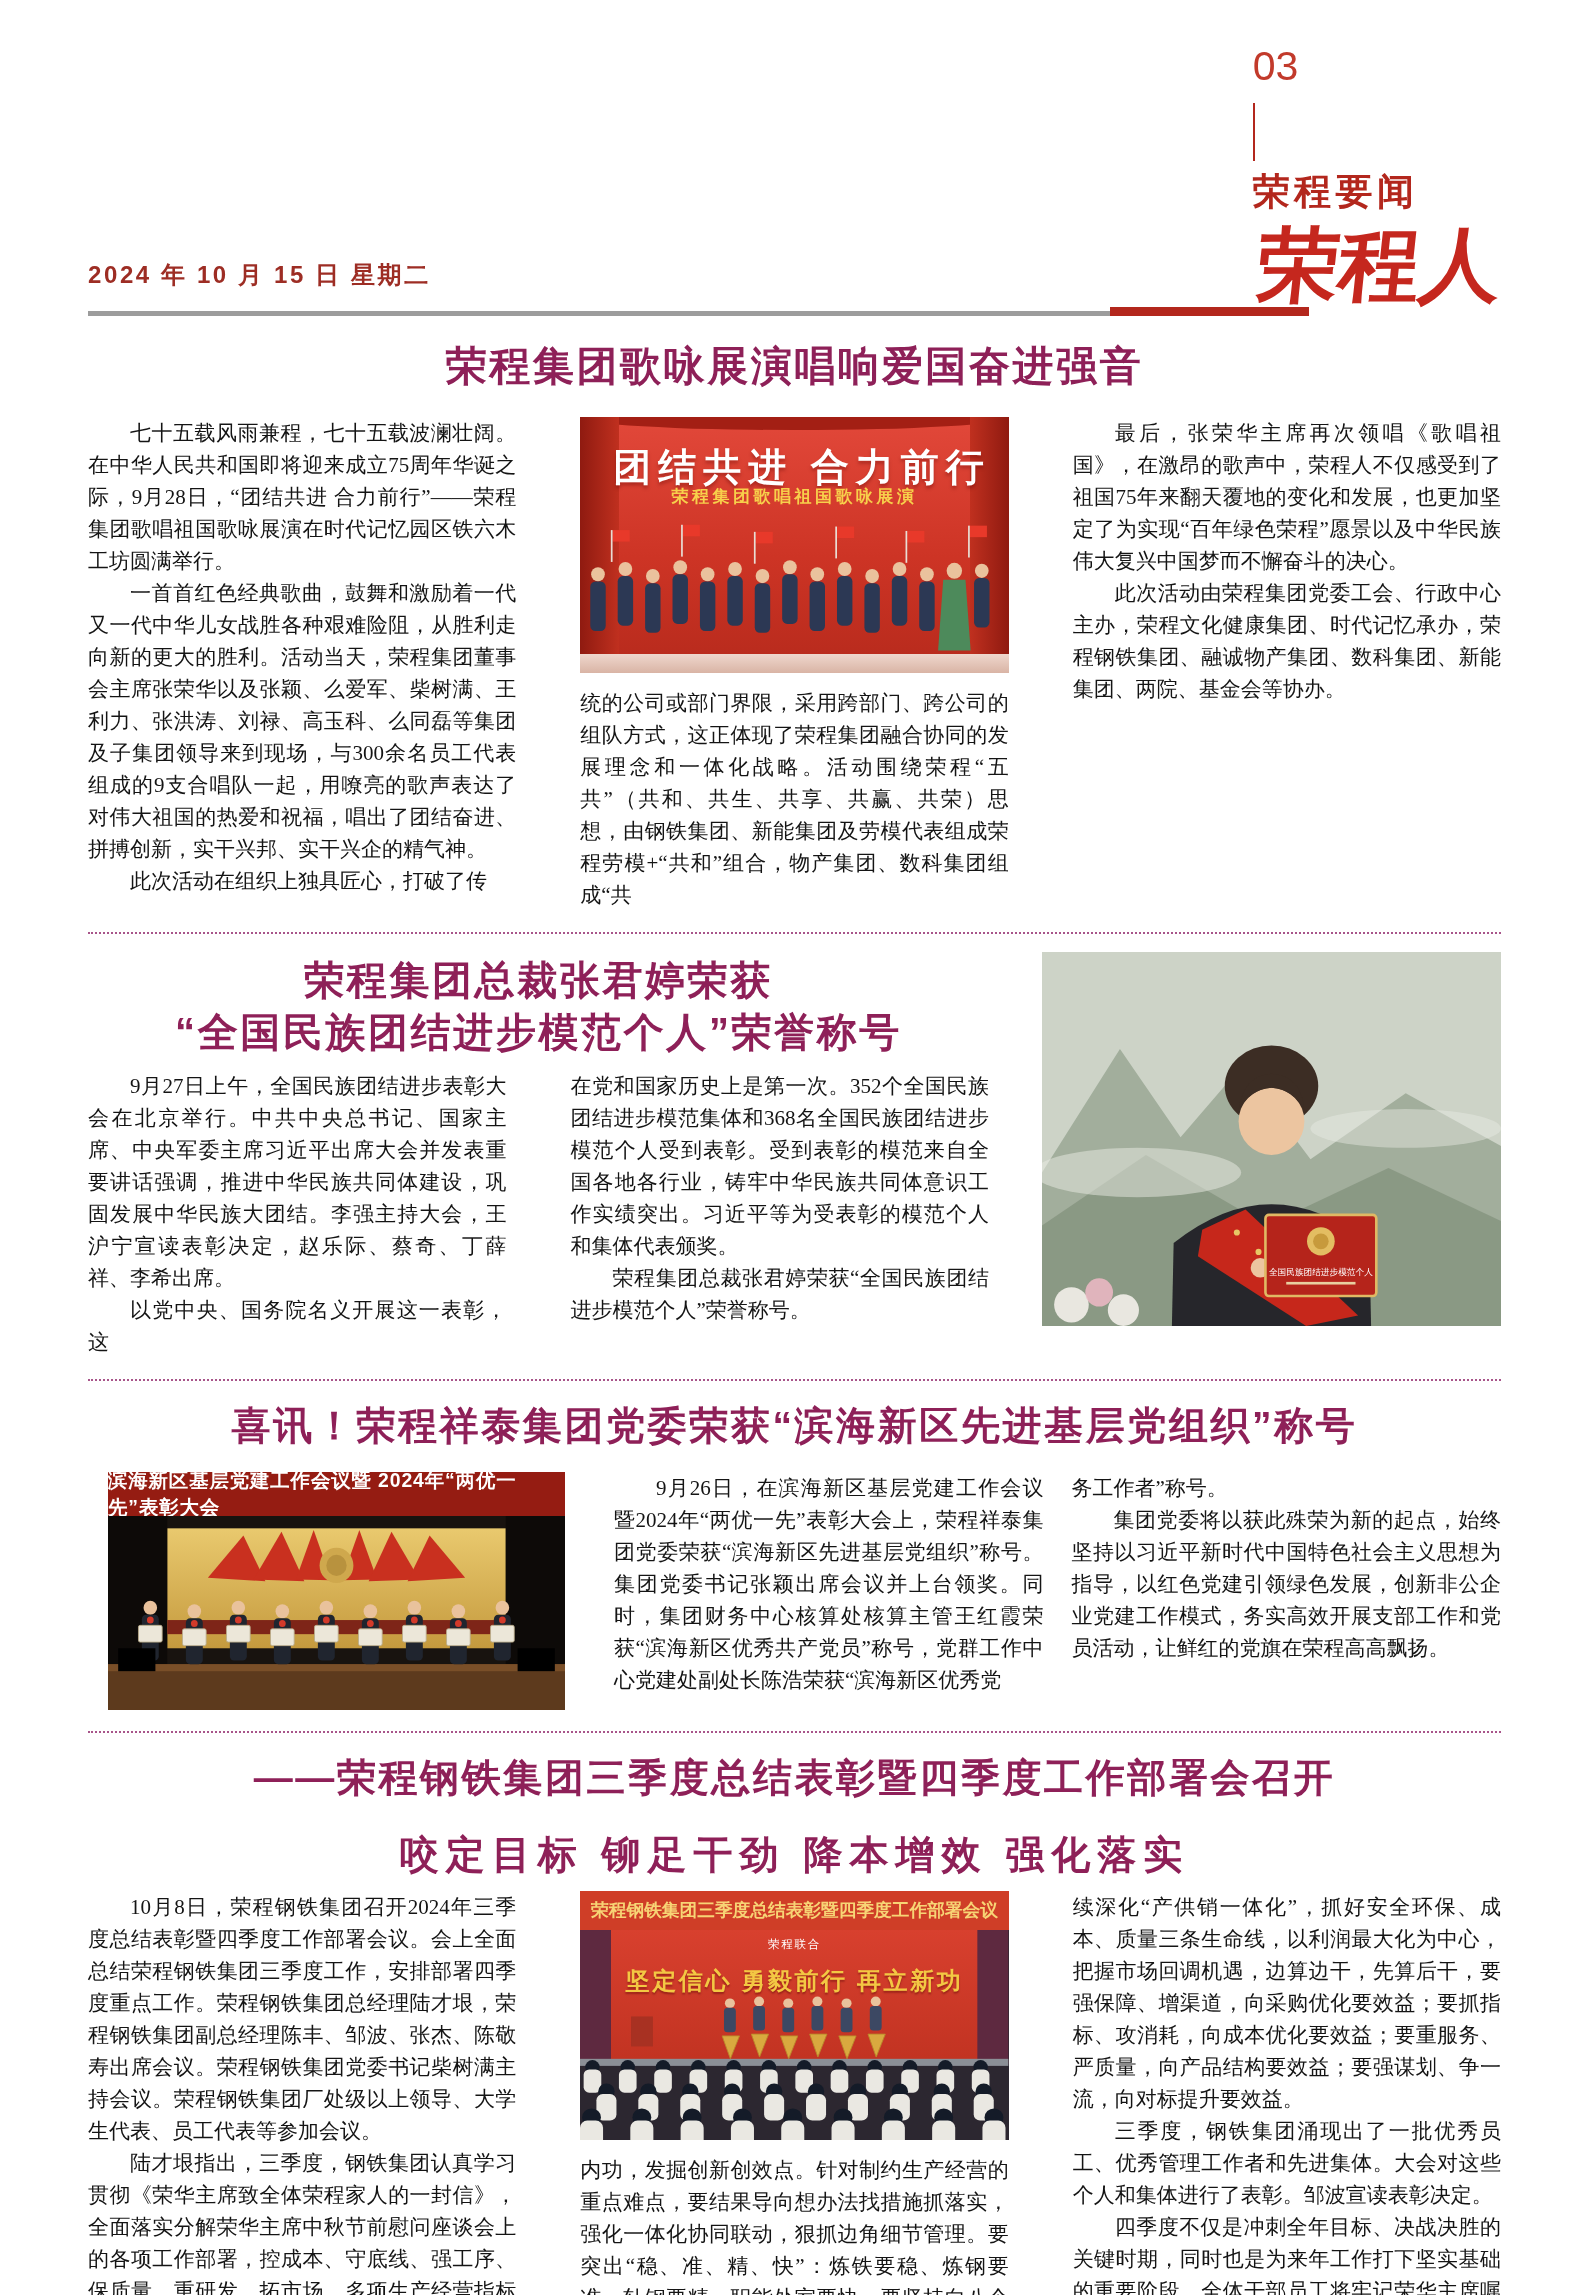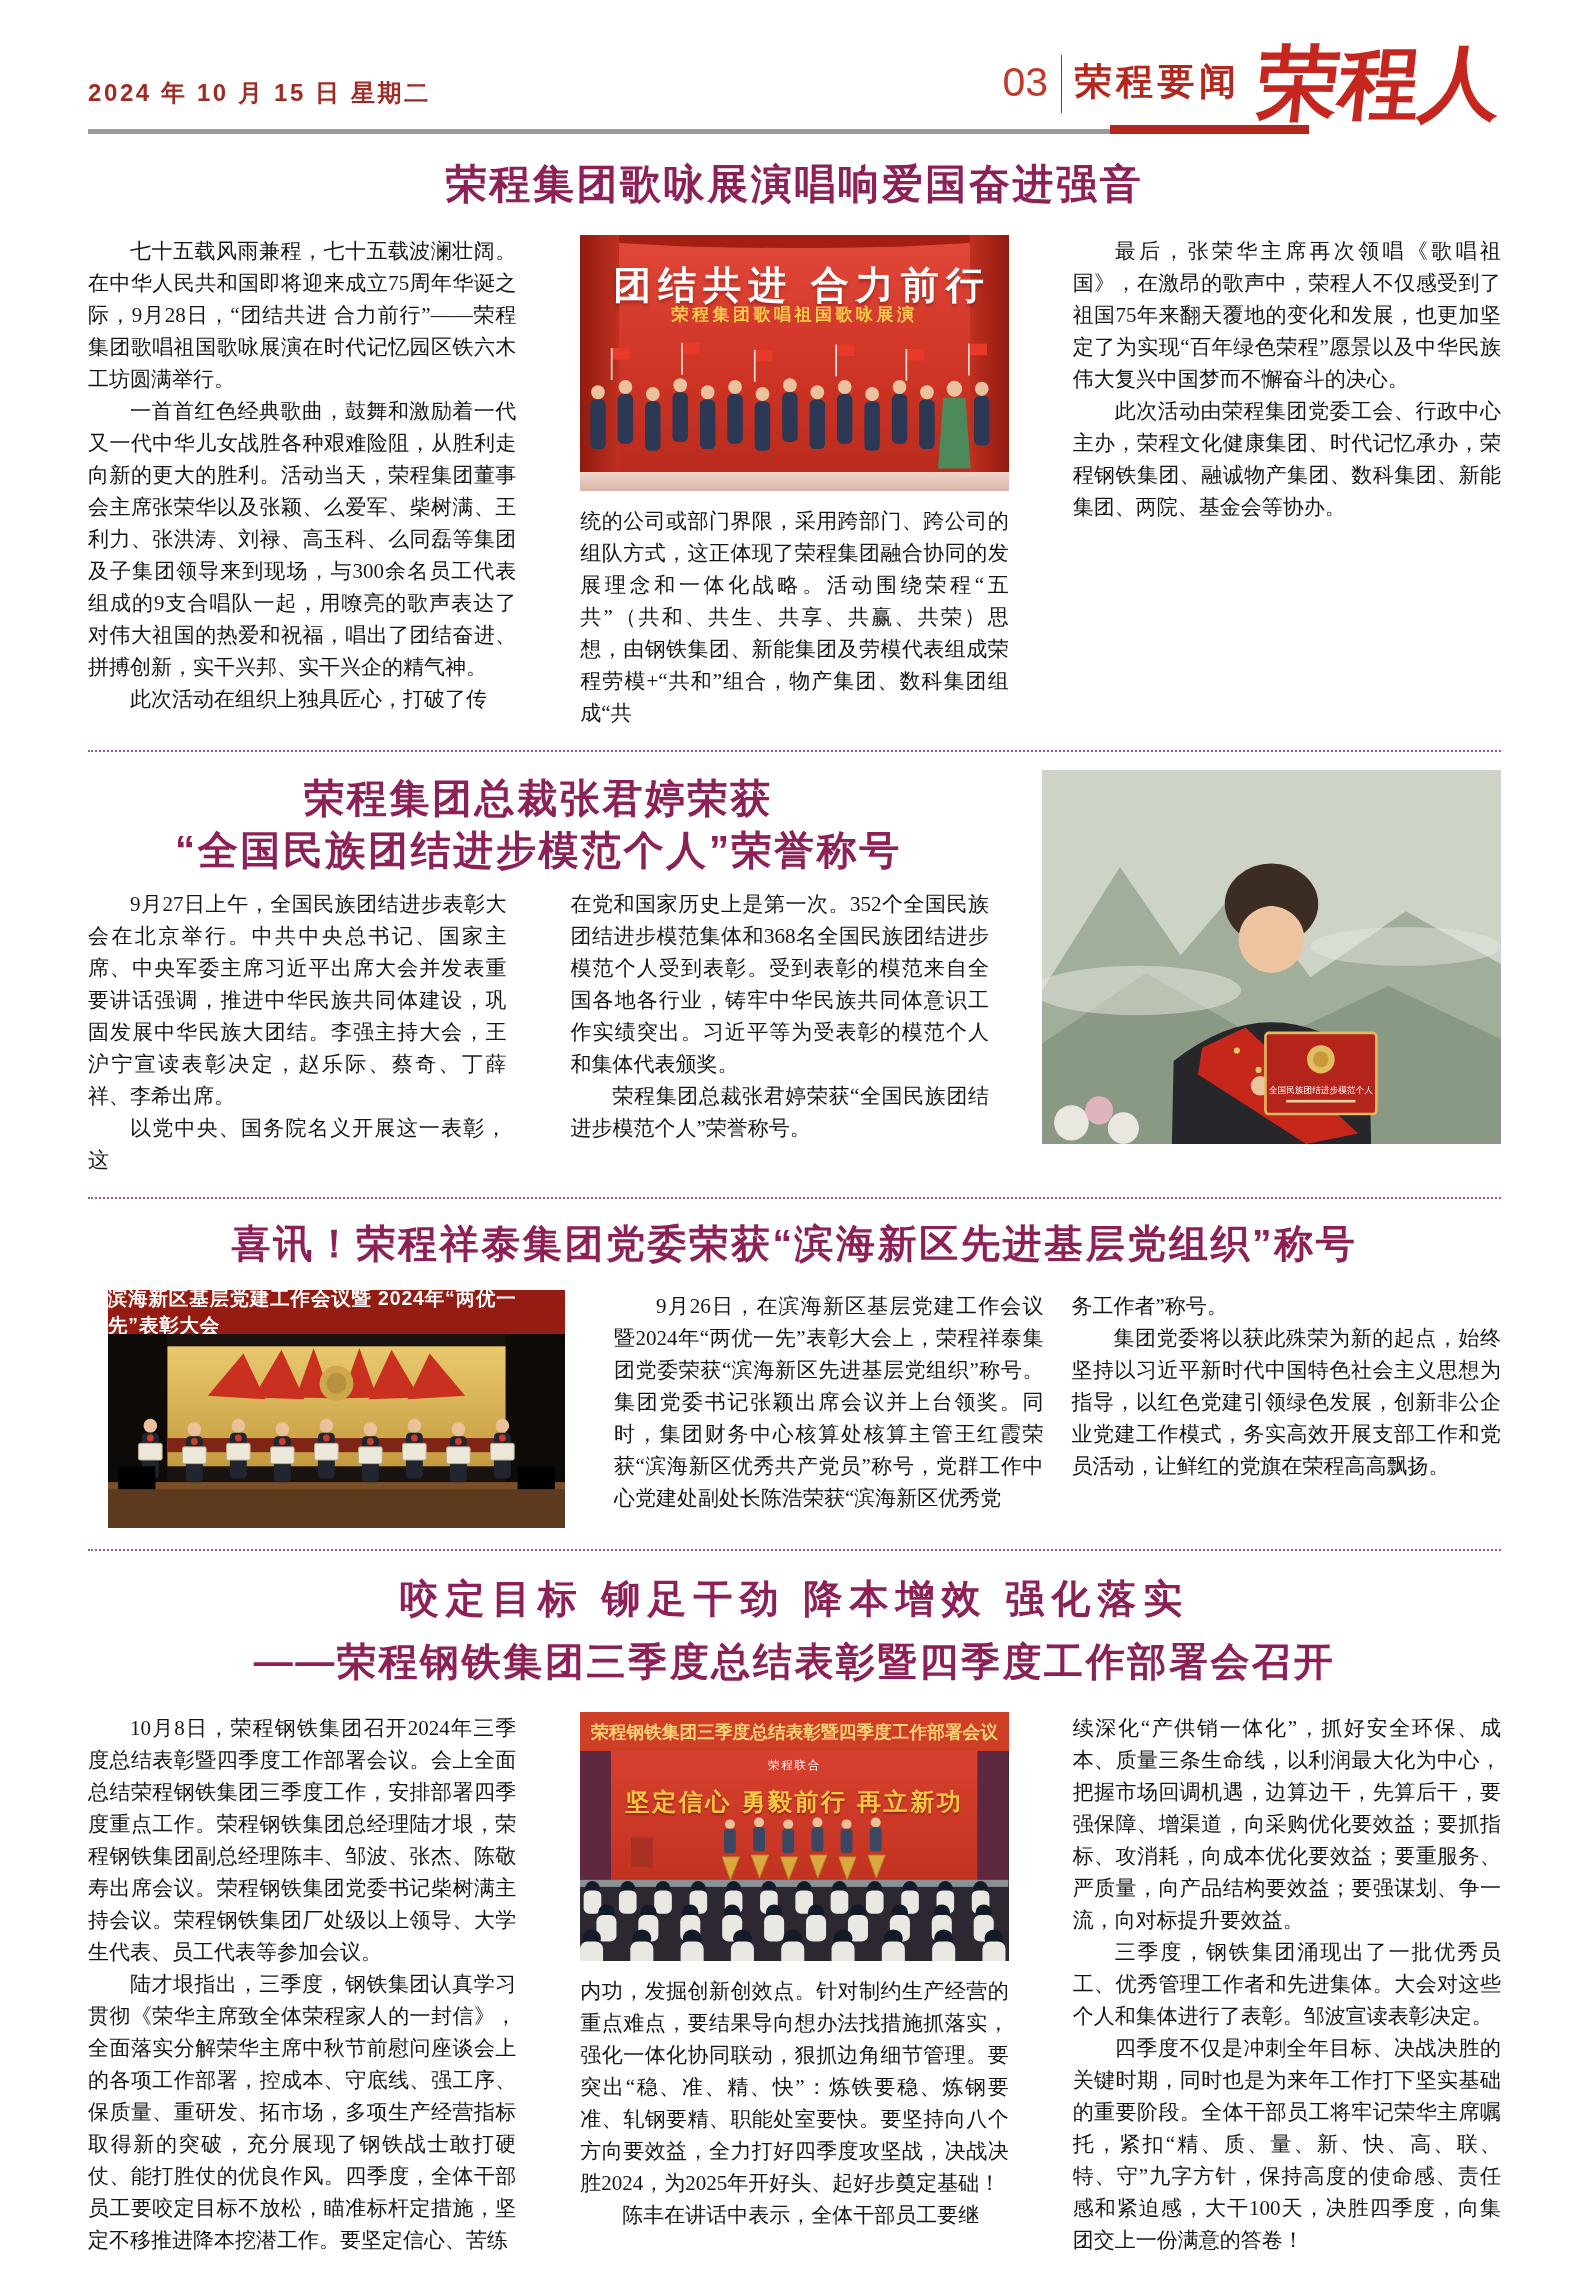--- a/index.html
+++ b/index.html
@@ -7,21 +7,21 @@
   body {
     width:1589px; height:2295px; background:#ffffff; overflow:hidden;
     font-family:"Liberation Serif", serif; color:#141414;
   }
   .page { width:1589px; height:2295px; padding:46px 88px 0; }
 
   
   .hdr-row { display:flex; justify-content:space-between; align-items:flex-end; }
   .date { font-family:"Liberation Sans",sans-serif; font-weight:700; font-size:24px;
           color:#9d2d24; letter-spacing:2.6px; padding-bottom:14px; }
-  .hdr-right { display:flex; align-items:center; gap:12.4px; }
+  .hdr-right { display:flex; align-items:flex-start; gap:12.4px;flex-direction:column; }
   .pagenum { font-family:"Liberation Sans",sans-serif; font-size:41px; color:#c23a2b;
              line-height:1; padding-bottom:3.5px; }
   .vline { width:1.8px; height:58px; background:#b3271d; }
   .section { font-family:"Liberation Sans",sans-serif; font-weight:700; font-size:37px;
              color:#b3271d; line-height:1; padding-bottom:5.3px; letter-spacing:4.4px; }
   .masthead { font-family:"Liberation Serif",serif; font-weight:700; font-size:81px;
               color:#c5271e; line-height:0.95; transform:skewX(-6deg); margin-left:5.3px; }
   .rule { display:flex; align-items:flex-end; margin-top:1.8px; }
   .rule-gray { flex:1; height:5.3px; background:#9c9c9c; }
   .rule-red  { width:199px; height:9.7px; background:#b3271d; }
@@ -293,22 +293,22 @@
           <p class="para cont">务工作者”称号。</p>
           <p class="para">集团党委将以获此殊荣为新的起点，始终坚持以习近平新时代中国特色社会主义思想为指导，以红色党建引领绿色发展，创新非公企业党建工作模式，务实高效开展支部工作和党员活动，让鲜红的党旗在荣程高高飘扬。</p>
         </div>
       </div>
     </div>
   </section>
 
   <hr class="sep">
 
   <section class="a4">
+    <h2 class="title title-2">——荣程钢铁集团三季度总结表彰暨四季度工作部署会召开</h2>
     <h2 class="title title-1">咬定目标  铆足干劲  降本增效  强化落实</h2>
-    <h2 class="title title-2">——荣程钢铁集团三季度总结表彰暨四季度工作部署会召开</h2>
     <div class="cols">
       <div class="col">
         <p class="para">10月8日，荣程钢铁集团召开2024年三季度总结表彰暨四季度工作部署会议。会上全面总结荣程钢铁集团三季度工作，安排部署四季度重点工作。荣程钢铁集团总经理陆才垠，荣程钢铁集团副总经理陈丰、邹波、张杰、陈敬寿出席会议。荣程钢铁集团党委书记柴树满主持会议。荣程钢铁集团厂处级以上领导、大学生代表、员工代表等参加会议。</p>
         <p class="para">陆才垠指出，三季度，钢铁集团认真学习贯彻《荣华主席致全体荣程家人的一封信》，全面落实分解荣华主席中秋节前慰问座谈会上的各项工作部署，控成本、守底线、强工序、保质量、重研发、拓市场，多项生产经营指标取得新的突破，充分展现了钢铁战士敢打硬仗、能打胜仗的优良作风。四季度，全体干部员工要咬定目标不放松，瞄准标杆定措施，坚定不移推进降本挖潜工作。要坚定信心、苦练</p>
       </div>
       <div class="col">
         <div class="photo4">
           <div class="p4-banner">荣程钢铁集团三季度总结表彰暨四季度工作部署会议</div>
           <div class="p4-scene">
             <div class="p4-back"></div>

